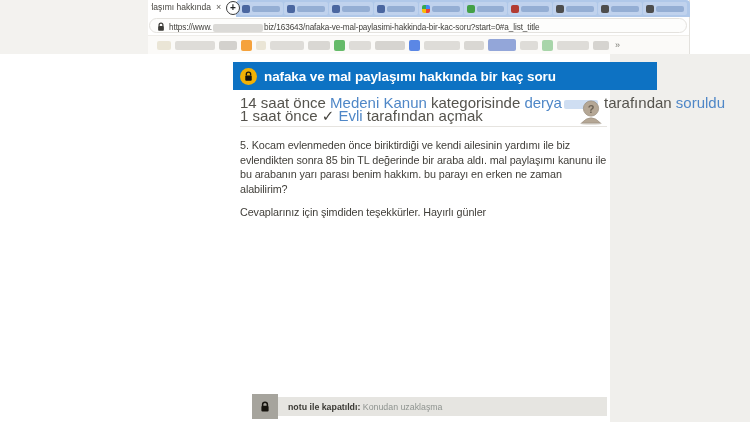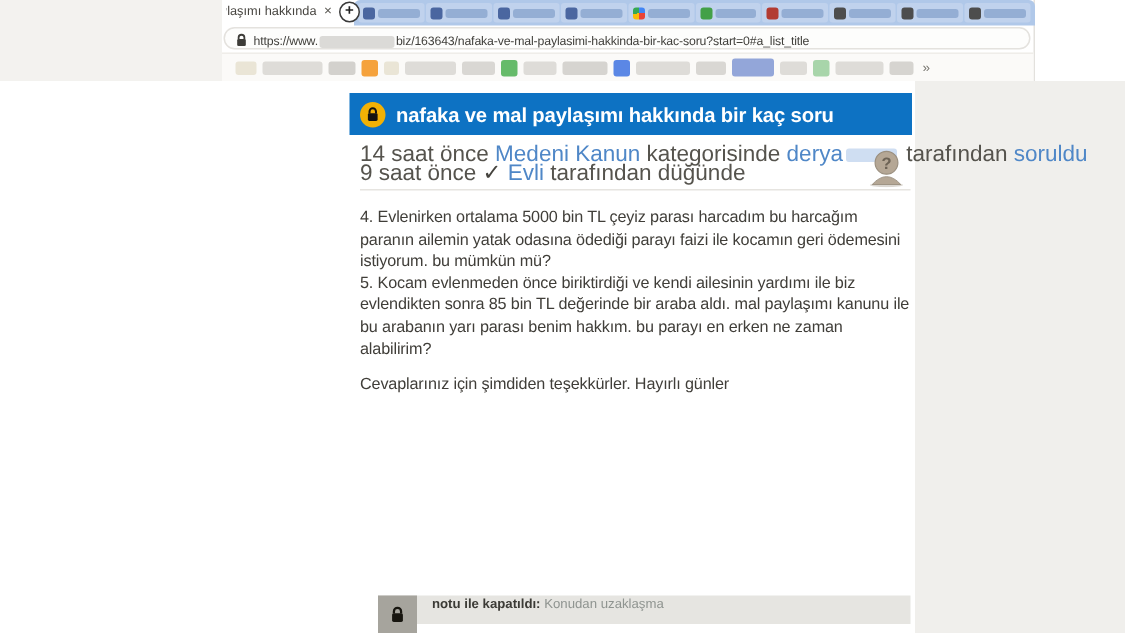--- a/index.html
+++ b/index.html
@@ -34,38 +34,38 @@
   .url-blur{width:50px;height:8px;background:#dbdad7;vertical-align:middle;margin:0 1px}
   .bookmarks{position:absolute;left:0;top:35px;width:541px;height:19px;background:#fbfaf8;
              border-top:1px solid #efede9;display:flex;align-items:center;
              padding-left:9px;box-sizing:border-box}
   .bm-items{display:flex;align-items:center;gap:4px}
   .bm-fav{width:11px;height:11px;border-radius:2px}
   .bm-more{margin-left:6px;color:#787670;font-size:9px}
 
   
   .panel{position:absolute;left:232px;top:54px;width:378px;height:368px;background:#fff}
-  .qheader{position:absolute;left:1px;top:8px;width:375px;height:28px;background:#0d72c3;
+  .qheader{position:absolute;left:1px;top:8px;width:424px;height:28px;background:#0d72c3;
            display:flex;align-items:center;gap:7px;padding-left:7px;box-sizing:border-box}
   .lock-badge{width:17px;height:17px;border-radius:50%;background:#f2b105;flex:none;
               display:flex;align-items:center;justify-content:center;color:#151310}
   .qtitle{margin:0;font-size:13.5px;font-weight:bold;color:#fff;letter-spacing:-0.1px;white-space:nowrap}
   .meta{position:absolute;left:8px;top:42px;font-size:15px;line-height:13px;color:#55534d;white-space:nowrap}
   .link{color:#4f87c7;text-decoration:none;cursor:pointer}
   .check{color:#45433e}
   .name-blur{width:34px;height:9px;background:#cfdef2;vertical-align:-1px;margin:0 2px}
   .meta-sep{position:absolute;left:8px;top:72px;width:367px;border-top:1px solid #e6e4e0}
   .avatar{position:absolute;left:346px;top:44px;cursor:pointer}
   .body{position:absolute;left:8px;top:84px;width:368px;font-size:10.8px;line-height:14.6px;
         color:#403e39;letter-spacing:-0.1px}
   .body p{margin:0}
   .body .intro{margin-bottom:9px}
   .body .outro{margin-top:9px}
   .closed-note{position:absolute;left:20px;top:343px;width:355px;height:19px;background:#e6e5e1;
-               display:flex;align-items:flex-start;z-index:3}
+               display:flex;align-items:center;z-index:3}
   .note-sq{width:26px;height:25px;background:#a6a49d;flex:none;display:flex;align-items:center;
            justify-content:center;color:#17150f}
   .note-text{margin-left:10px;font-size:8.8px;color:#3b3a35}
   .note-label{font-weight:bold}
   .note-reason{color:#8f9490}
 </style>
 </head>
 <body>
 
 <div class="bg-left"></div>
@@ -167,37 +167,36 @@
   <div class="meta">
     <div class="meta-line">
       <span>14 saat önce</span>
       <a class="link">Medeni Kanun</a>
       <span>kategorisinde</span>
       <a class="link">derya</a><span class="blur name-blur"></span>
       <span>tarafından</span>
       <a class="link">soruldu</a>
     </div>
     <div class="meta-line">
-      <span>9 saat önce</span>
+      <span>1 saat önce</span>
       <span class="check">✓</span>
       <a class="link">Evli</a>
-      <span>tarafından düğünde</span>
+      <span>tarafından açmak</span>
     </div>
   </div>
 
   <svg class="avatar" width="26" height="27" viewBox="0 0 26 27">
     <ellipse cx="13" cy="25.4" rx="11" ry="1.4" fill="#dbd7d1"></ellipse>
     <path d="M3.5 25 Q13 14.5 22.5 25 Z" fill="#b5a795" stroke="#9a8f7f" stroke-width="0.6"></path>
     <circle cx="13" cy="10.5" r="7.6" fill="#b5a795" stroke="#9a8f7f" stroke-width="0.8"></circle>
     <text x="13" y="14.5" text-anchor="middle" font-size="11" font-weight="bold" fill="#6d6355">?</text>
   </svg>
   <div class="meta-sep"></div>
 
   <div class="body">
-    <p>4. Evlenirken ortalama 5000 bin TL çeyiz parası harcadım bu harcağım paranın ailemin yatak odasına ödediği parayı faizi ile kocamın geri ödemesini istiyorum. bu mümkün mü?</p>
     <p>5. Kocam evlenmeden önce biriktirdiği ve kendi ailesinin yardımı ile biz evlendikten sonra 85 bin TL değerinde bir araba aldı. mal paylaşımı kanunu ile bu arabanın yarı parası benim hakkım. bu parayı en erken ne zaman alabilirim?</p>
     <p class="outro">Cevaplarınız için şimdiden teşekkürler. Hayırlı günler</p>
   </div>
 
   <div class="closed-note">
     <span class="note-sq">
       <svg width="10" height="12" viewBox="0 0 10 12">
         <path d="M2.6 5V3.6a2.4 2.4 0 0 1 4.8 0V5" fill="none" stroke="currentColor" stroke-width="1.5"></path>
         <rect x="1.4" y="4.8" width="7.2" height="5.8" rx="1.1" fill="currentColor"></rect>
       </svg>

